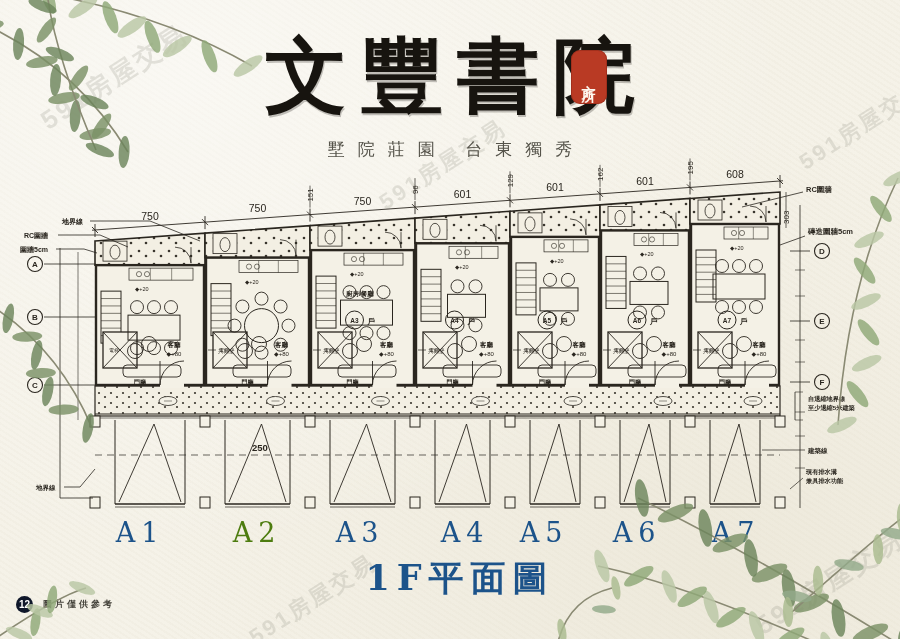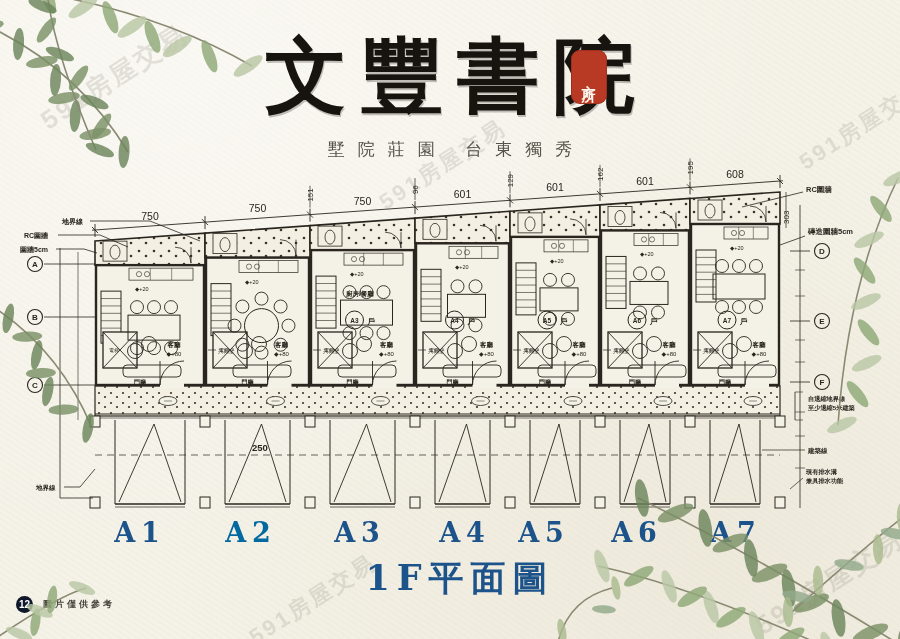--- a/index.html
+++ b/index.html
@@ -35,21 +35,21 @@
     box-shadow:0 0 0 1px rgba(120,30,15,.35) inset;
   }
   #subtitle{
     margin-top:22px;font-size:17px;color:#55534a;letter-spacing:13px;text-indent:13px;
     font-family:"Liberation Sans",sans-serif;
   }
   #plan-svg{position:absolute;left:0;top:0;}
   .unit-label{
     position:absolute;top:517px;width:70px;text-align:center;
     font-family:"DejaVu Serif","Liberation Serif",serif;
-    font-size:27px;font-weight:bold;letter-spacing:6px;
+    font-size:27px;font-weight:normal;letter-spacing:6px;
   }
   #plan-title{
     position:absolute;top:555px;left:0;width:920px;text-align:center;
     font-family:"DejaVu Serif","Liberation Serif",serif;
     font-size:35px;font-weight:bold;letter-spacing:7px;
   }
   #ref-note{position:absolute;left:16px;top:596px;display:flex;align-items:center;gap:10px;}
   #photo-badge{
     width:17px;height:17px;border-radius:50%;color:#fff;
     font-size:10px;font-weight:bold;display:flex;align-items:center;justify-content:center;
@@ -637,21 +637,21 @@
     <text x="808" y="401" font-size="6.2" fill="#2a261f" font-weight="bold" font-family="Liberation Sans, sans-serif">自退縮地界線</text>
     <text x="808" y="410" font-size="6.2" fill="#2a261f" font-weight="bold" font-family="Liberation Sans, sans-serif">至少退縮5米建築</text>
     <text x="808" y="453" font-size="6.5" fill="#2a261f" font-weight="bold" font-family="Liberation Sans, sans-serif">建築線</text>
     <line x1="805" y1="450" x2="762" y2="450" stroke="#2a261f" stroke-width="0.7"></line>
     <text x="806" y="474" font-size="6.2" fill="#2a261f" font-weight="bold" font-family="Liberation Sans, sans-serif">現有排水溝</text>
     <text x="806" y="483" font-size="6.2" fill="#2a261f" font-weight="bold" font-family="Liberation Sans, sans-serif">兼具排水功能</text>
     <path d="M 803 478 L 790 489" fill="none" stroke="#2a261f" stroke-width=".7"></path>
   </svg>
 
 <span class="unit-label" style="left: 105px; color: rgb(28, 83, 138);">A1</span>
-<span class="unit-label" style="left: 216px; color: #0369a1;">A2</span>
+<span class="unit-label" style="left: 222px; color: #4d7c0f;">A2</span>
 <span class="unit-label" style="left: 325px; color: rgb(28, 83, 138);">A3</span>
 <span class="unit-label" style="left: 430px; color: rgb(28, 83, 138);">A4</span>
 <span class="unit-label" style="left: 509px; color: rgb(28, 83, 138);">A5</span>
 <span class="unit-label" style="left: 602px; color: rgb(28, 83, 138);">A6</span>
 <span class="unit-label" style="left: 701px; color: rgb(28, 83, 138);">A7</span>
 
 <div id="plan-title" style="color: rgb(28, 83, 138);">1F平面圖</div>
 
 <div id="ref-note">
   <div id="photo-badge" style="background: #0f172a;">12</div>

